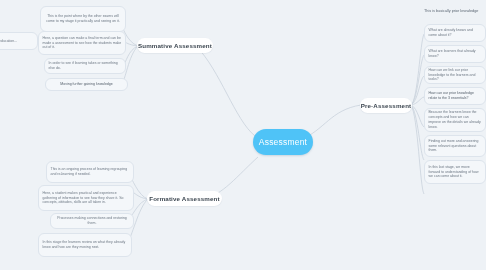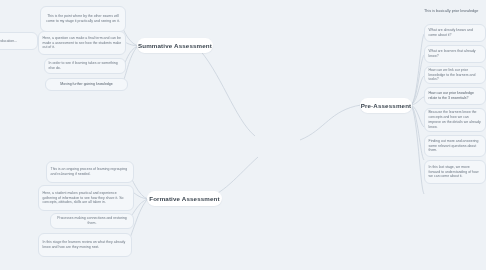--- a/index.html
+++ b/index.html
@@ -117,20 +117,21 @@
     <path class="link" d="M411,105 C418,100 420,60 424,55"></path>
     <path class="link" d="M411,105 C418,102 420,78 424,76"></path>
     <path class="link" d="M411,105 C418,104 420,98 424,97"></path>
     <path class="link" d="M411,105 C418,108 420,124 424,127"></path>
     <path class="link" d="M411,105 C418,112 420,155 424,160"></path>
     <path class="link" d="M411,105 C418,116 420,188 424,194"></path>
 
     <path class="link" d="M86,42 C78,42 60,42 46,42"></path>
   </svg>
 
+  <div class="node root" style="left:253px; top:129px; width:60px; height:26px;">Assessment</div>
 
   <div class="node branch" style="left:137px; top:38px; width:76px; height:15px;">Summative Assessment</div>
 
   <div class="node leaf center" style="left:40px; top:6px; width:86px; height:26px;">This is the point where by the other exams will come to my stage it practically and seeing on it.</div>
 
   <div class="node leaf" style="left:38px; top:31px; width:88px; height:24px;">Here, a question can make a final term and can be made a assessment to see how the students make out of it.</div>
 
   <div class="node leaf" style="left:44px; top:58px; width:82px; height:16px;">In order to see if learning takes or something else do.</div>
 
   <div class="node leaf center strong" style="left:45px; top:78px; width:83px; height:13px;">Moving further gaining knowledge</div>

